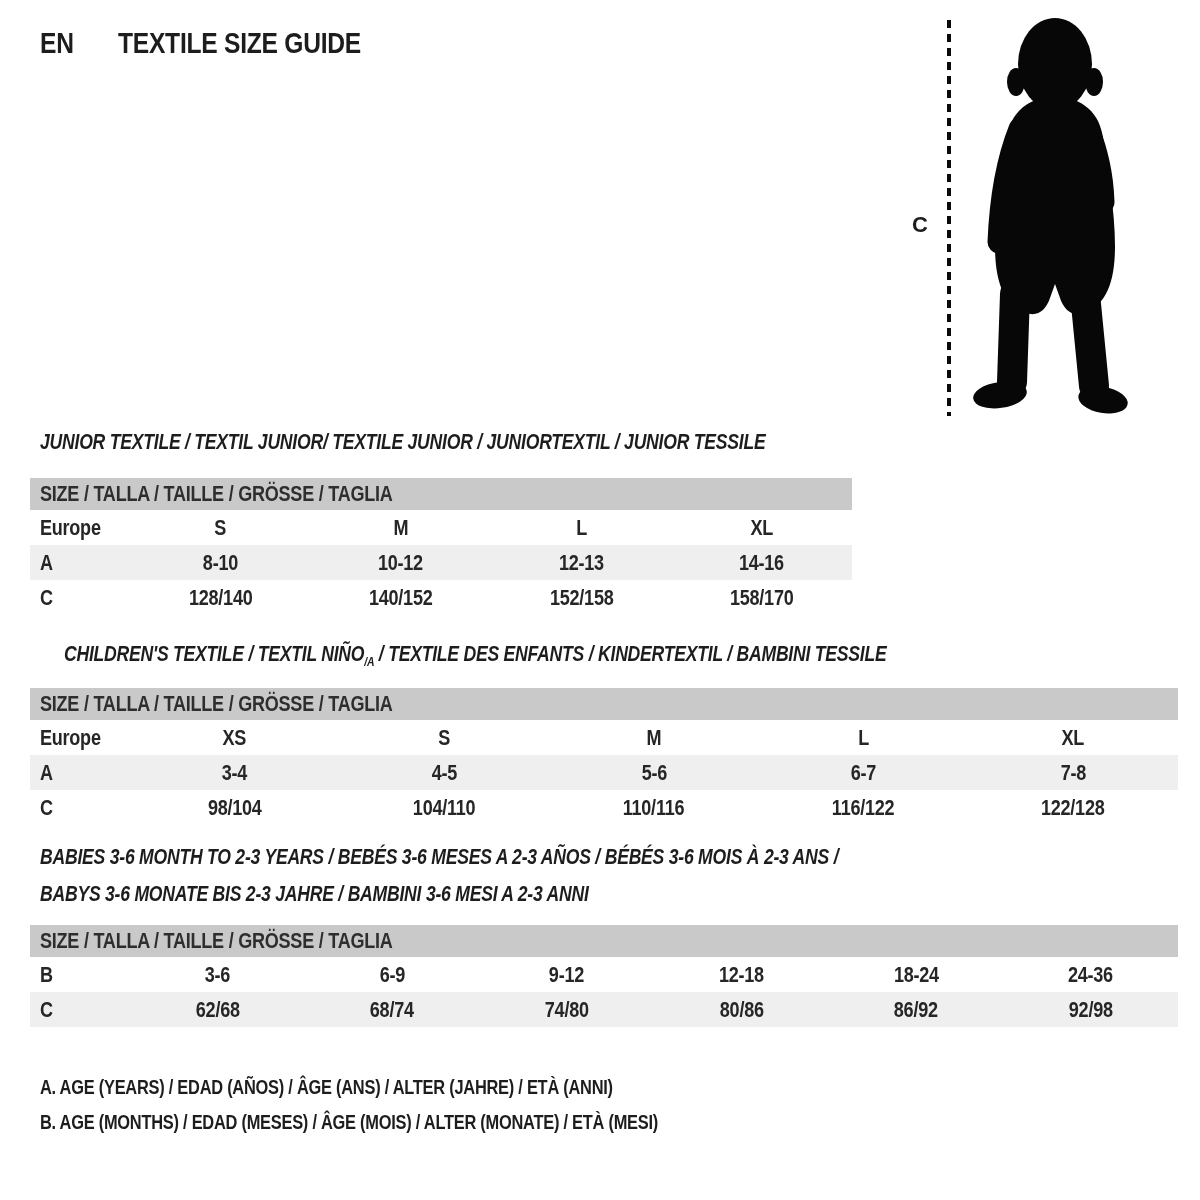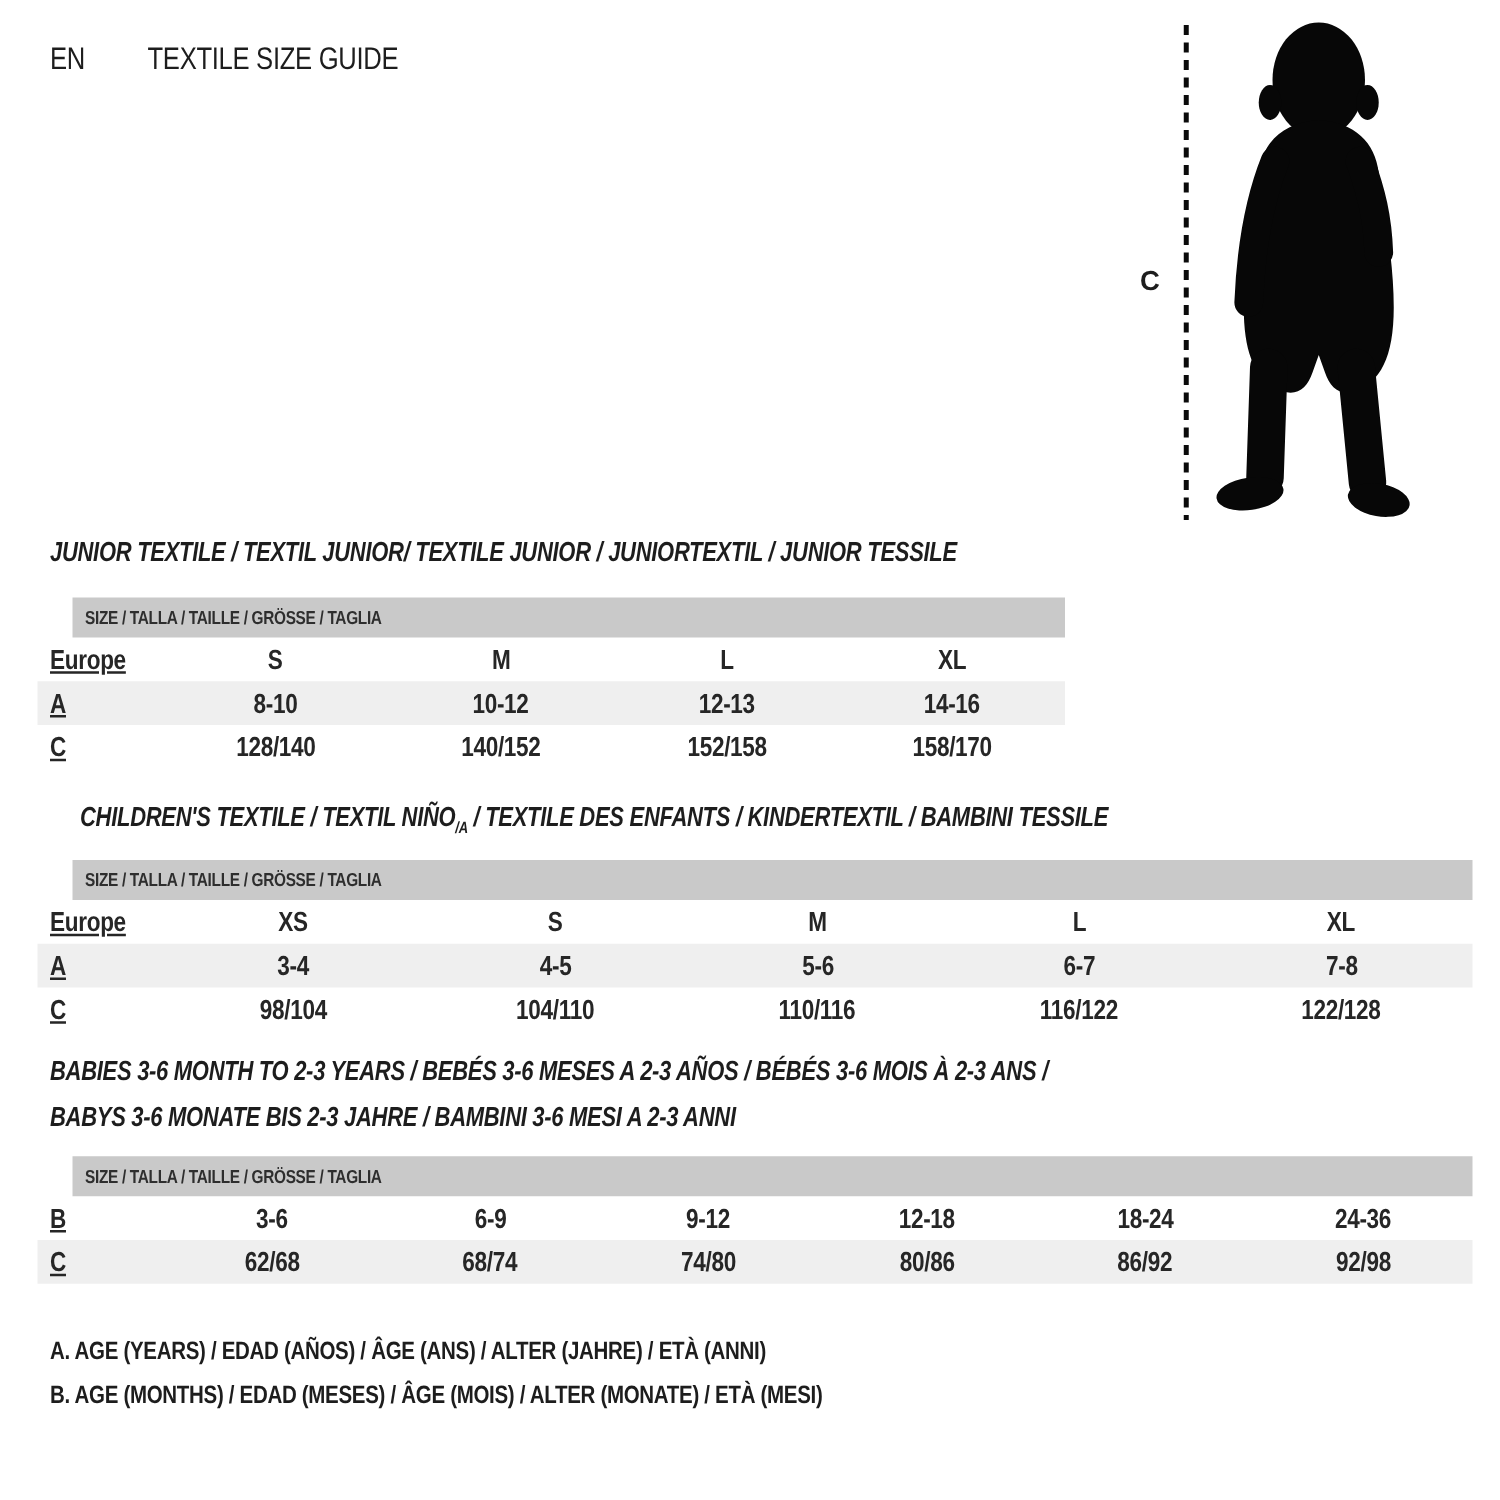--- a/index.html
+++ b/index.html
@@ -6,39 +6,39 @@
   body{
     width:1200px;height:1200px;position:relative;overflow:hidden;
     background:#ffffff;color:#1d1d1d;
     font-family:"Liberation Sans","DejaVu Sans",sans-serif;
     -webkit-font-smoothing:antialiased;
   }
   .cond{display:inline-block;transform:scaleX(0.82);transform-origin:0 50%;white-space:nowrap;letter-spacing:-0.3px;}
   .ccenter{transform-origin:50% 50%;}
   
   .lang-block{position:absolute;left:40px;top:26px;}
-  .lang-row{display:flex;align-items:flex-end;height:36px;font-size:25px;font-weight:400;}
+  .lang-row{display:flex;align-items:flex-start;height:36px;font-size:30px;font-weight:700;}
   .lang-code{width:78px;flex:0 0 auto;}
   
   .figure-svg{position:absolute;left:938px;top:14px;}
   .c-label{position:absolute;left:912px;top:212px;font-size:22px;font-weight:700;}
   
   .sec-heading{position:absolute;left:40px;font-size:22px;font-weight:700;line-height:28px;white-space:nowrap;font-style:italic;}
   .sec-heading .cond{transform:scaleX(0.80);}
   .sub{font-size:13px;position:relative;top:5px;}
   
   .tbl{position:absolute;left:30px;}
-  .band{height:32px;background:#c9c9c9;display:flex;align-items:center;padding-left:10px;font-size:15px;font-weight:700;color:#2e2e2e;margin-left:28px;}
+  .band{height:32px;background:#c9c9c9;display:flex;align-items:center;padding-left:10px;font-size:22px;font-weight:700;color:#2e2e2e;}
   .trow{height:35px;display:flex;align-items:center;font-size:22px;font-weight:700;color:#262626;}
   .trow.alt{background:#efefef;}
-  .tlabel{width:90px;padding-left:10px;flex:0 0 auto;display:flex;text-decoration:underline;}
+  .tlabel{width:90px;padding-left:10px;flex:0 0 auto;display:flex;}
   .tcell{flex:1 1 0;display:flex;justify-content:center;align-items:center;}
   
   .legend{position:absolute;left:40px;top:1070px;}
-  .legend-row{height:35px;display:flex;font-size:20px;font-weight:700;}
+  .legend-row{height:35px;display:flex;align-items:center;font-size:20px;font-weight:700;}
 </style>
 </head>
 <body>
 
 <div>
 
   <div class="lang-block">
     <div class="lang-row">
       <span class="lang-code"><span class="cond">EN</span></span>
       <span class="cond">TEXTILE SIZE GUIDE</span>

